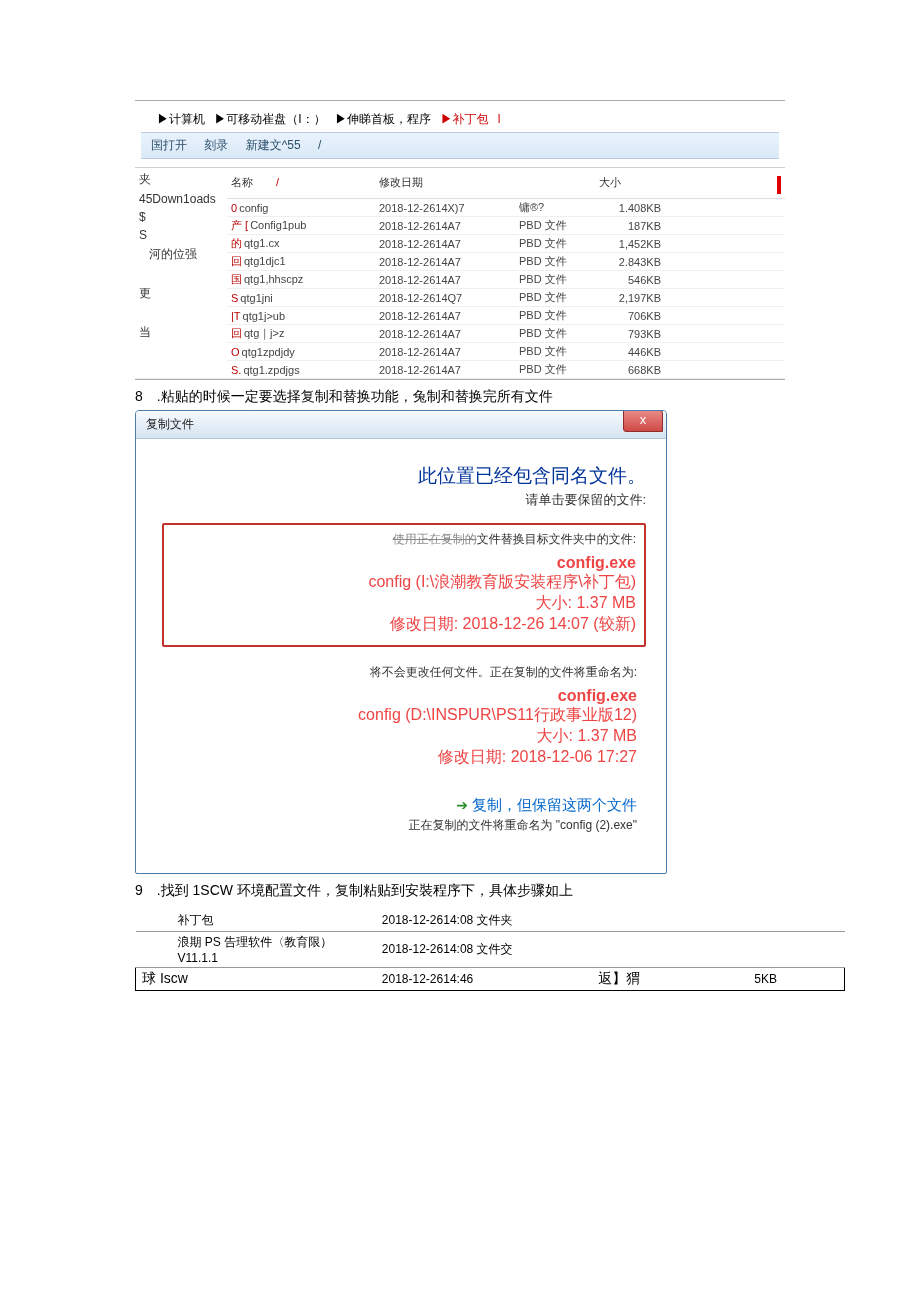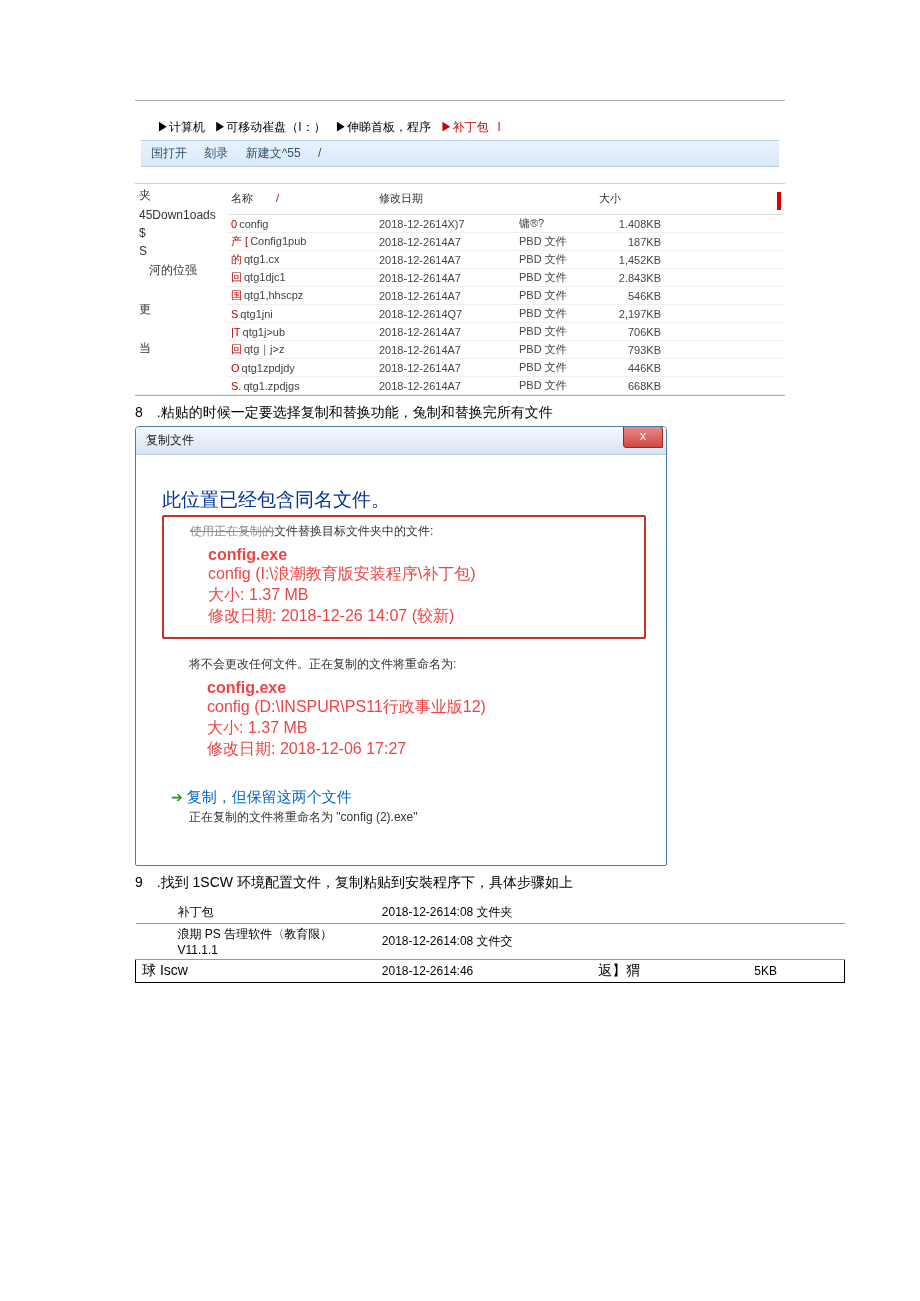--- a/index.html
+++ b/index.html
@@ -10,21 +10,21 @@
     font-size: 12px;
     color: #000;
     background: #fff;
     width: 920px;
   }
   .topbar1 {
     border: 1px solid #aaa;
     border-right: none;
     border-left: none;
     border-bottom: 1px solid #d0cfce;
-    padding: 16px 6px;
+    padding: 8px 6px;
     background: #fff;
   }
   .topbar1 .row1 { font-size: 12px; padding: 2px 0 4px 0; }
   .topbar1 .row1 span { margin-right: 6px; }
   .hl-red { color: #c00; }
   .row2bar {
     background: linear-gradient(to bottom, #e9f2fd, #d9e9f7);
     border-top: 1px solid #b7cce2;
     border-bottom: 1px solid #b7cce2;
     padding: 4px 10px;
@@ -75,21 +75,21 @@
   }
   .close-btn {
     position: absolute; right: 3px; top: -1px;
     width: 40px; height: 22px;
     background: linear-gradient(to bottom, #e88a87, #cf4945);
     border: 1px solid #8e2d2a;
     border-radius: 0 3px 0 3px;
     color: #fff; text-align: center;
     font-size: 13px; line-height: 18px;
   }
-  .dlg-body { padding: 28px 20px 18px 26px; }
+  .dlg-body { padding: 20px 20px 18px 26px; text-align: right; }
   .dlg-heading { font-size: 19px; color: #003399; margin: 4px 0 2px 0; }
   .dlg-sub { font-size: 13px; color: #333; margin-bottom: 14px; }
   .option {
     border: 1.5px solid transparent;
     border-radius: 2px;
     padding: 6px 8px 10px 8px;
     margin-bottom: 10px;
   }
   .option.selected { border: 2px solid #c1322c; }
   .opt-title {
@@ -250,20 +250,21 @@
 
 <div class="step-label">8　.粘贴的时候一定要选择复制和替换功能，兔制和替换完所有文件</div>
 
 <div class="dialog">
   <div class="dlg-title">
     <span>复制文件</span>
     <div class="close-btn">x</div>
   </div>
   <div class="dlg-body">
     <div class="dlg-heading">此位置已经包含同名文件。</div>
+    <div class="dlg-sub">请单击要保留的文件:</div>
 
     <div class="option selected">
       <div class="opt-desc"><span class="strike">使用正在复制的</span><span>文件替换目标文件夹中的文件:</span></div>
       <div class="file-block">
         <b>config.exe</b><br>
         <span>config (I:\浪潮教育版安装程序\补丁包)</span><br>
         <span>大小: 1.37 MB</span><br>
         <span>修改日期: 2018-12-26 14:07 (较新)</span>
       </div>
     </div>

